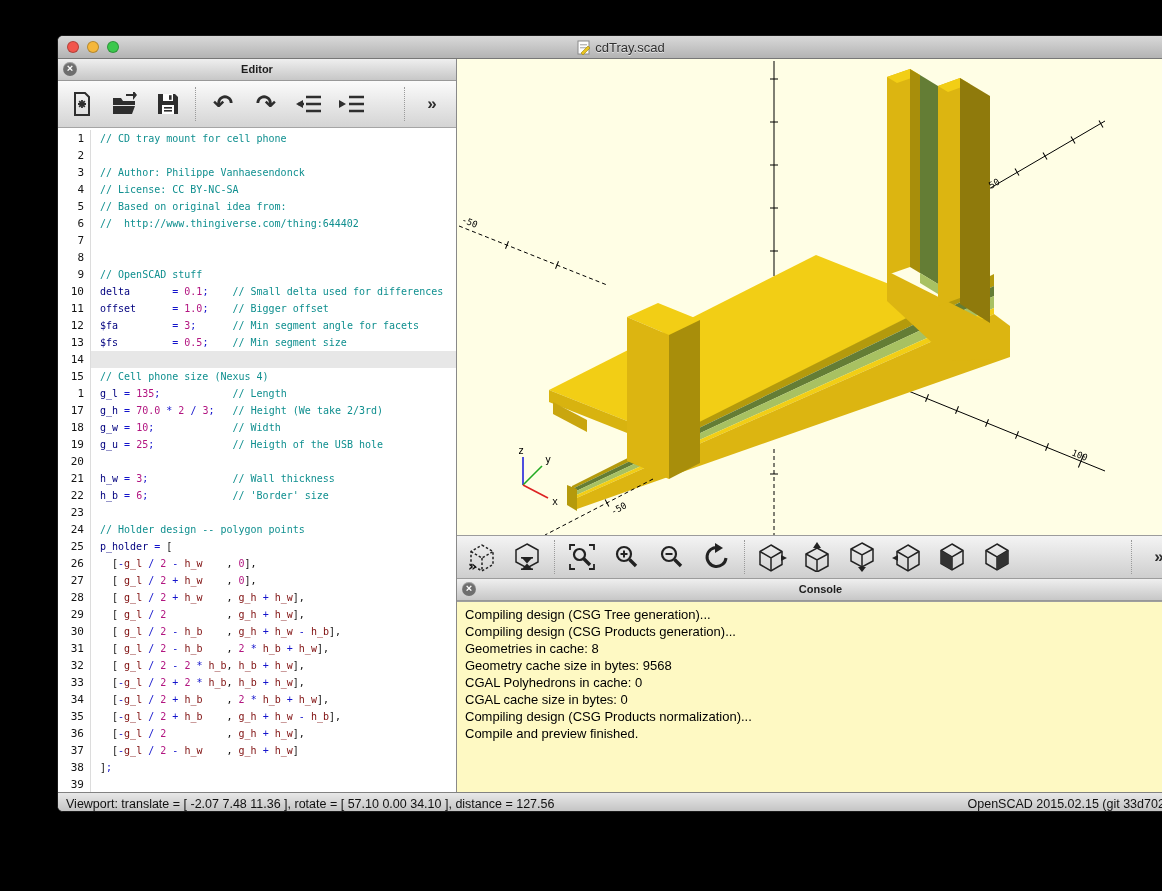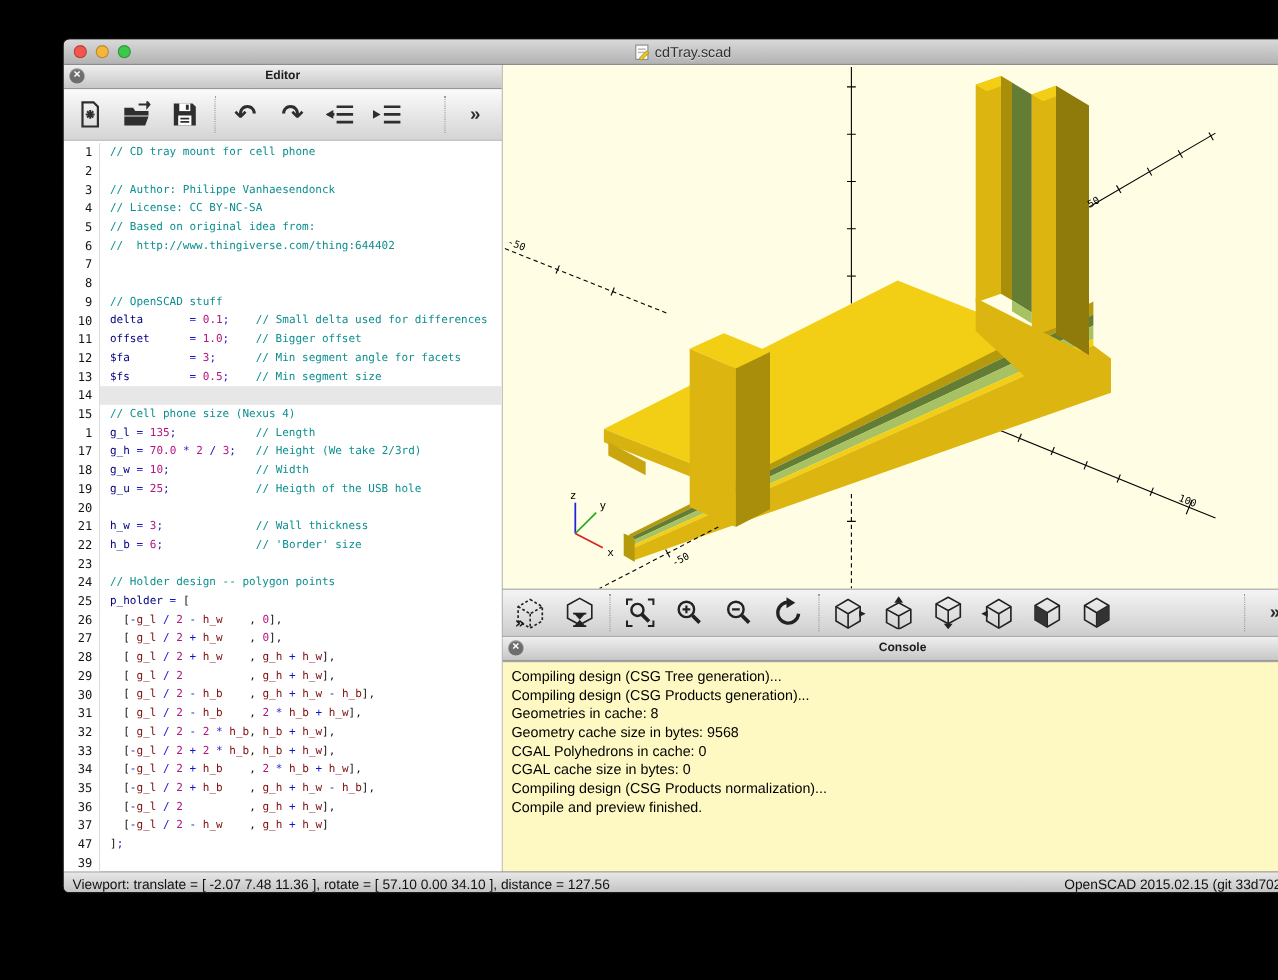--- a/index.html
+++ b/index.html
@@ -163,21 +163,21 @@
             <div class="crow"><span class="ln">28</span><span class="cd"><span class="sp">  [ </span><span class="sv">g_l</span><span class="sp"> </span><span class="so">/</span><span class="sp"> </span><span class="sn">2</span><span class="sp"> </span><span class="so">+</span><span class="sp"> </span><span class="sv">h_w</span><span class="sp">    , </span><span class="sv">g_h</span><span class="sp"> </span><span class="so">+</span><span class="sp"> </span><span class="sv">h_w</span><span class="sp">],</span></span></div>
             <div class="crow"><span class="ln">29</span><span class="cd"><span class="sp">  [ </span><span class="sv">g_l</span><span class="sp"> </span><span class="so">/</span><span class="sp"> </span><span class="sn">2</span><span class="sp">          , </span><span class="sv">g_h</span><span class="sp"> </span><span class="so">+</span><span class="sp"> </span><span class="sv">h_w</span><span class="sp">],</span></span></div>
             <div class="crow"><span class="ln">30</span><span class="cd"><span class="sp">  [ </span><span class="sv">g_l</span><span class="sp"> </span><span class="so">/</span><span class="sp"> </span><span class="sn">2</span><span class="sp"> </span><span class="so">-</span><span class="sp"> </span><span class="sv">h_b</span><span class="sp">    , </span><span class="sv">g_h</span><span class="sp"> </span><span class="so">+</span><span class="sp"> </span><span class="sv">h_w</span><span class="sp"> </span><span class="so">-</span><span class="sp"> </span><span class="sv">h_b</span><span class="sp">],</span></span></div>
             <div class="crow"><span class="ln">31</span><span class="cd"><span class="sp">  [ </span><span class="sv">g_l</span><span class="sp"> </span><span class="so">/</span><span class="sp"> </span><span class="sn">2</span><span class="sp"> </span><span class="so">-</span><span class="sp"> </span><span class="sv">h_b</span><span class="sp">    , </span><span class="sn">2</span><span class="sp"> </span><span class="so">*</span><span class="sp"> </span><span class="sv">h_b</span><span class="sp"> </span><span class="so">+</span><span class="sp"> </span><span class="sv">h_w</span><span class="sp">],</span></span></div>
             <div class="crow"><span class="ln">32</span><span class="cd"><span class="sp">  [ </span><span class="sv">g_l</span><span class="sp"> </span><span class="so">/</span><span class="sp"> </span><span class="sn">2</span><span class="sp"> </span><span class="so">-</span><span class="sp"> </span><span class="sn">2</span><span class="sp"> </span><span class="so">*</span><span class="sp"> </span><span class="sv">h_b</span><span class="sp">, </span><span class="sv">h_b</span><span class="sp"> </span><span class="so">+</span><span class="sp"> </span><span class="sv">h_w</span><span class="sp">],</span></span></div>
             <div class="crow"><span class="ln">33</span><span class="cd"><span class="sp">  [</span><span class="so">-</span><span class="sv">g_l</span><span class="sp"> </span><span class="so">/</span><span class="sp"> </span><span class="sn">2</span><span class="sp"> </span><span class="so">+</span><span class="sp"> </span><span class="sn">2</span><span class="sp"> </span><span class="so">*</span><span class="sp"> </span><span class="sv">h_b</span><span class="sp">, </span><span class="sv">h_b</span><span class="sp"> </span><span class="so">+</span><span class="sp"> </span><span class="sv">h_w</span><span class="sp">],</span></span></div>
             <div class="crow"><span class="ln">34</span><span class="cd"><span class="sp">  [</span><span class="so">-</span><span class="sv">g_l</span><span class="sp"> </span><span class="so">/</span><span class="sp"> </span><span class="sn">2</span><span class="sp"> </span><span class="so">+</span><span class="sp"> </span><span class="sv">h_b</span><span class="sp">    , </span><span class="sn">2</span><span class="sp"> </span><span class="so">*</span><span class="sp"> </span><span class="sv">h_b</span><span class="sp"> </span><span class="so">+</span><span class="sp"> </span><span class="sv">h_w</span><span class="sp">],</span></span></div>
             <div class="crow"><span class="ln">35</span><span class="cd"><span class="sp">  [</span><span class="so">-</span><span class="sv">g_l</span><span class="sp"> </span><span class="so">/</span><span class="sp"> </span><span class="sn">2</span><span class="sp"> </span><span class="so">+</span><span class="sp"> </span><span class="sv">h_b</span><span class="sp">    , </span><span class="sv">g_h</span><span class="sp"> </span><span class="so">+</span><span class="sp"> </span><span class="sv">h_w</span><span class="sp"> </span><span class="so">-</span><span class="sp"> </span><span class="sv">h_b</span><span class="sp">],</span></span></div>
             <div class="crow"><span class="ln">36</span><span class="cd"><span class="sp">  [</span><span class="so">-</span><span class="sv">g_l</span><span class="sp"> </span><span class="so">/</span><span class="sp"> </span><span class="sn">2</span><span class="sp">          , </span><span class="sv">g_h</span><span class="sp"> </span><span class="so">+</span><span class="sp"> </span><span class="sv">h_w</span><span class="sp">],</span></span></div>
             <div class="crow"><span class="ln">37</span><span class="cd"><span class="sp">  [</span><span class="so">-</span><span class="sv">g_l</span><span class="sp"> </span><span class="so">/</span><span class="sp"> </span><span class="sn">2</span><span class="sp"> </span><span class="so">-</span><span class="sp"> </span><span class="sv">h_w</span><span class="sp">    , </span><span class="sv">g_h</span><span class="sp"> </span><span class="so">+</span><span class="sp"> </span><span class="sv">h_w</span><span class="sp">]</span></span></div>
-            <div class="crow"><span class="ln">47</span><span class="cd"><span class="sp">]</span><span class="so">;</span></span></div>
+            <div class="crow"><span class="ln">38</span><span class="cd"><span class="sp">]</span><span class="so">;</span></span></div>
             <div class="crow"><span class="ln">39</span><span class="cd"></span></div>
           </div>
       </div>
     </div>
 
     <div class="rightcol">
 
       <div class="vp">
         <svg width="649" height="476" viewBox="0 0 649 476">
 

